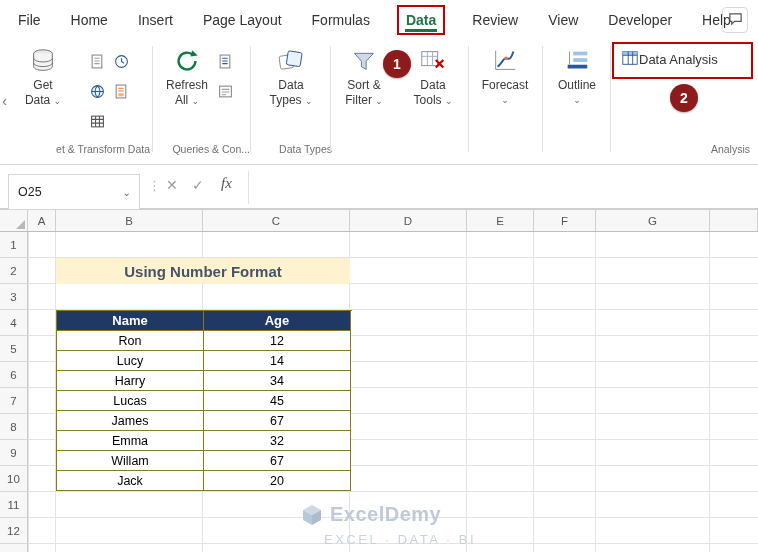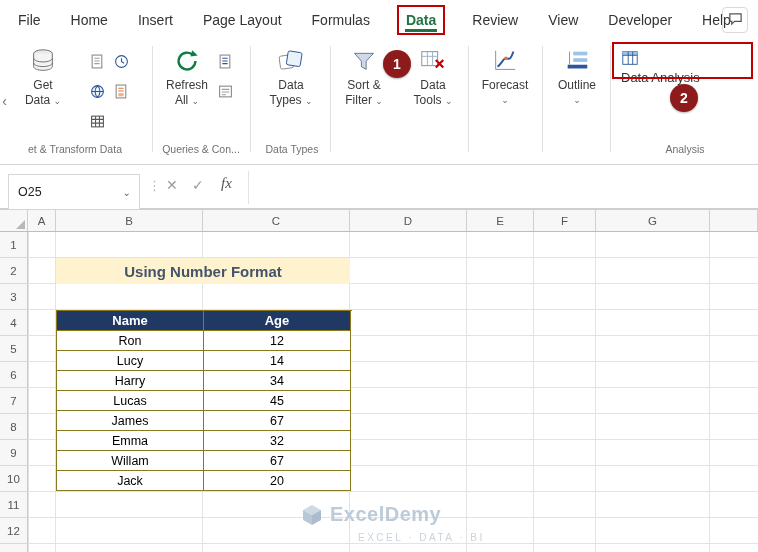--- a/index.html
+++ b/index.html
@@ -18,29 +18,29 @@
 
   
   .ribbon { position:absolute; left:0; top:40px; width:758px; height:125px; background:#fff;
             border-bottom:1px solid #d5d5d5; }
   .back-chev { position:absolute; left:2px; top:52px; color:#777; font-size:15px; }
   .rb { position:absolute; top:5px; display:flex; flex-direction:column; align-items:center;
         font-size:12px; color:#3b3b3b; text-align:center; line-height:15px; }
   .rb-icon { height:30px; display:flex; align-items:flex-end; justify-content:center; margin-bottom:3px; }
   .chev { font-size:9px; color:#666; }
   .vsep { position:absolute; top:6px; height:106px; width:1px; background:#e1e1e1; }
-  .grp-label { position:absolute; top:103px; font-size:10.5px; color:#707070; text-align:center;
+  .grp-label { position:absolute; top:103px; font-size:10.5px; color:#707070; text-align:right;
                white-space:nowrap; overflow:hidden; }
   .small-ic { position:absolute; width:22px; height:22px; display:flex; align-items:center; justify-content:center; }
   .step-circle { position:absolute; width:28px; height:28px; border-radius:50%; background:#8E1B1B;
                  color:#fff; font-weight:bold; font-size:14px; display:flex; align-items:center;
                  justify-content:center; z-index:5; box-shadow:0 1px 2px rgba(0,0,0,.3); }
   .da-frame { position:absolute; left:612px; top:2px; width:141px; height:37px; border:2px solid #C00000; z-index:4; }
-  .da-btn { position:absolute; left:621px; top:9px; display:flex; gap:0;
-            font-size:13px; color:#333;flex-direction:column; }
+  .da-btn { position:absolute; left:621px; top:9px; display:flex; align-items:center; gap:0;
+            font-size:13px; color:#333; }
 
   
   .fbar { position:absolute; left:0; top:165px; width:758px; height:45px; background:#fff;
           border-bottom:2px solid #cfcfcf; }
   .name-box { position:absolute; left:8px; top:9px; width:132px; height:36px; border:1px solid #d6d6d6;
               display:flex; align-items:center; font-size:12.5px; color:#222; padding-left:9px; background:#fff; }
   .name-box .chev { margin-left:auto; margin-right:8px; font-size:10px; }
   .fdots { position:absolute; left:148px; top:13px; color:#b5b5b5; font-size:13px; }
   .fx-cancel { position:absolute; left:166px; top:12px; color:#9a9a9a; font-size:14px; }
   .fx-enter  { position:absolute; left:192px; top:12px; color:#9a9a9a; font-size:14px; }
@@ -75,21 +75,21 @@
                 font-size:15px; color:#44546A; z-index:1; }
   .tbl { position:absolute; left:56px; top:78px; width:296px; border-left:1px solid #8a7a1e;
          border-top:1px solid #8a7a1e; z-index:1; }
   .trow { display:flex; height:20px; }
   .tcell { width:147px; border-right:1px solid #8a7a1e; border-bottom:1px solid #8a7a1e;
            display:flex; align-items:center; justify-content:center; font-size:12.5px; color:#000; background:#fff; }
   .thead { background:#1F3864; color:#fff; font-weight:bold; font-size:13px; }
   .watermark { position:absolute; left:300px; top:271px; z-index:3; pointer-events:none; opacity:.95; }
   .wm-row { display:flex; gap:6px; }
   .wm-name { font-size:20px; font-weight:bold; color:#bac8d6; letter-spacing:.5px; }
-  .wm-tag { font-size:10px; color:#c6d1dc; letter-spacing:2.5px; margin-left:34px; margin-top:1px;padding-left:24px; }
+  .wm-tag { font-size:13px; color:#c6d1dc; letter-spacing:2.5px; margin-top:1px;padding-left:24px; }
 </style>
 </head>
 <body>
 
 <div class="app">
 
   <div class="menubar">
     <div class="mi">File</div>
     <div class="mi">Home</div>
     <div class="mi">Insert</div>

